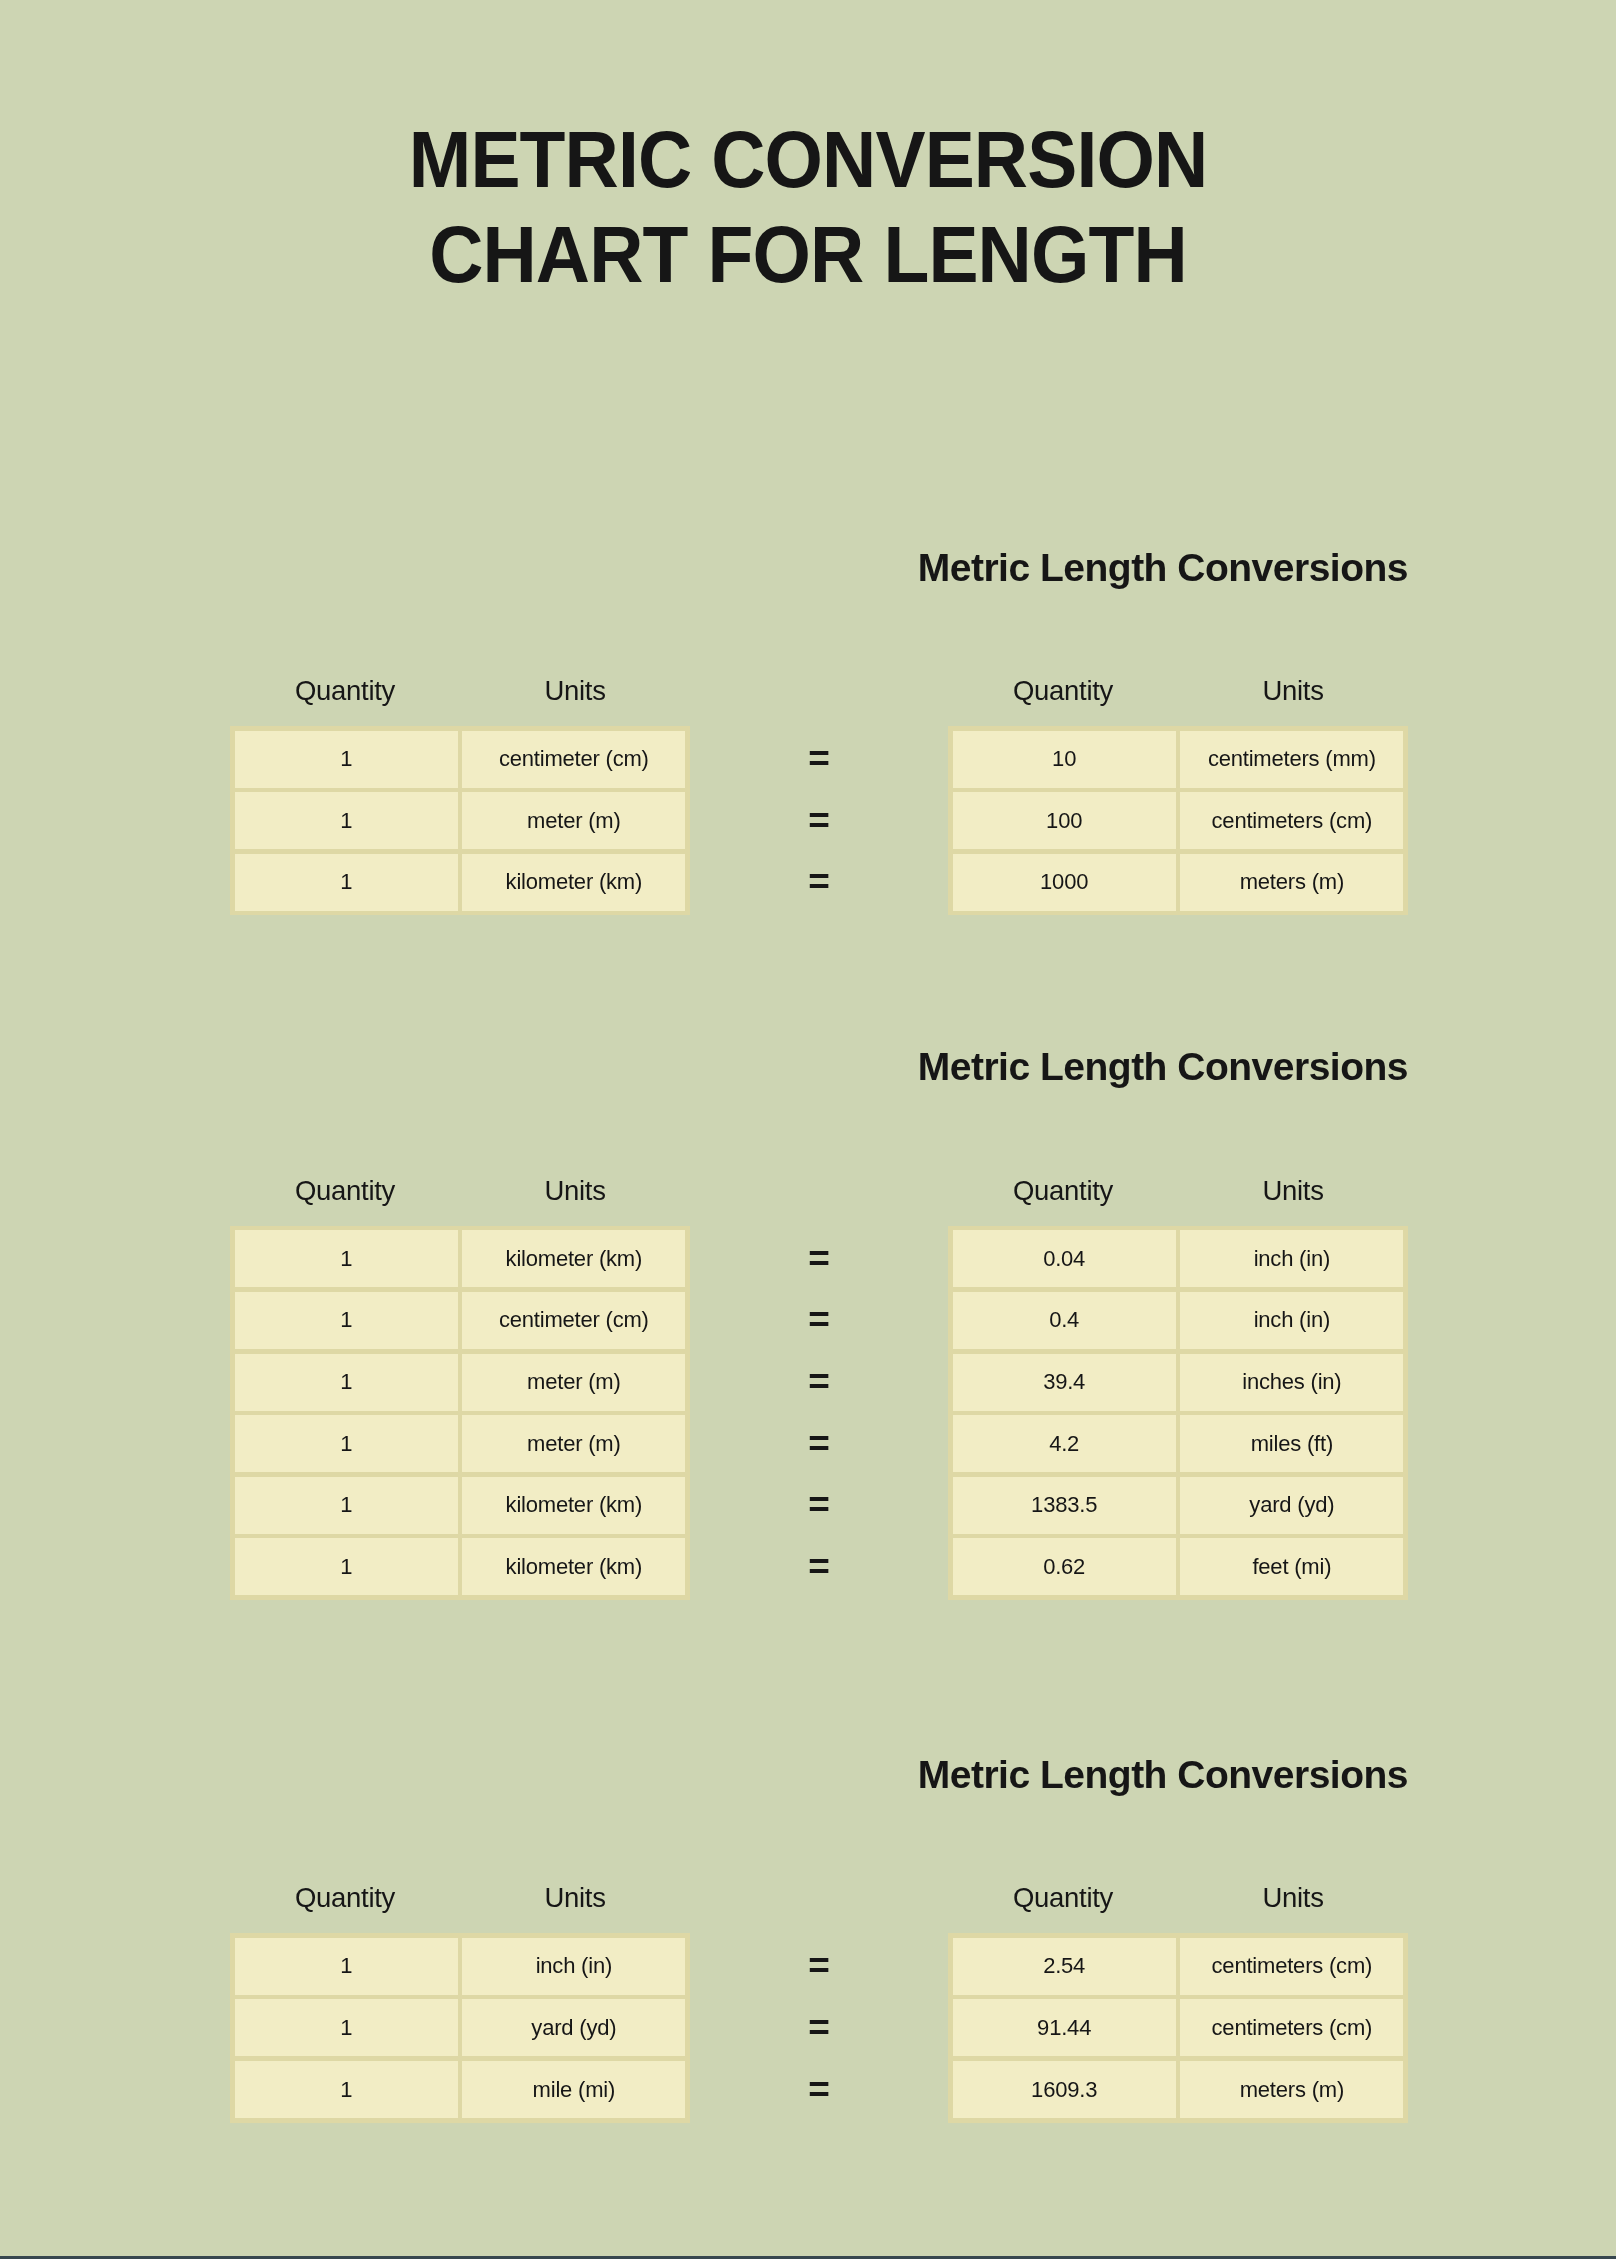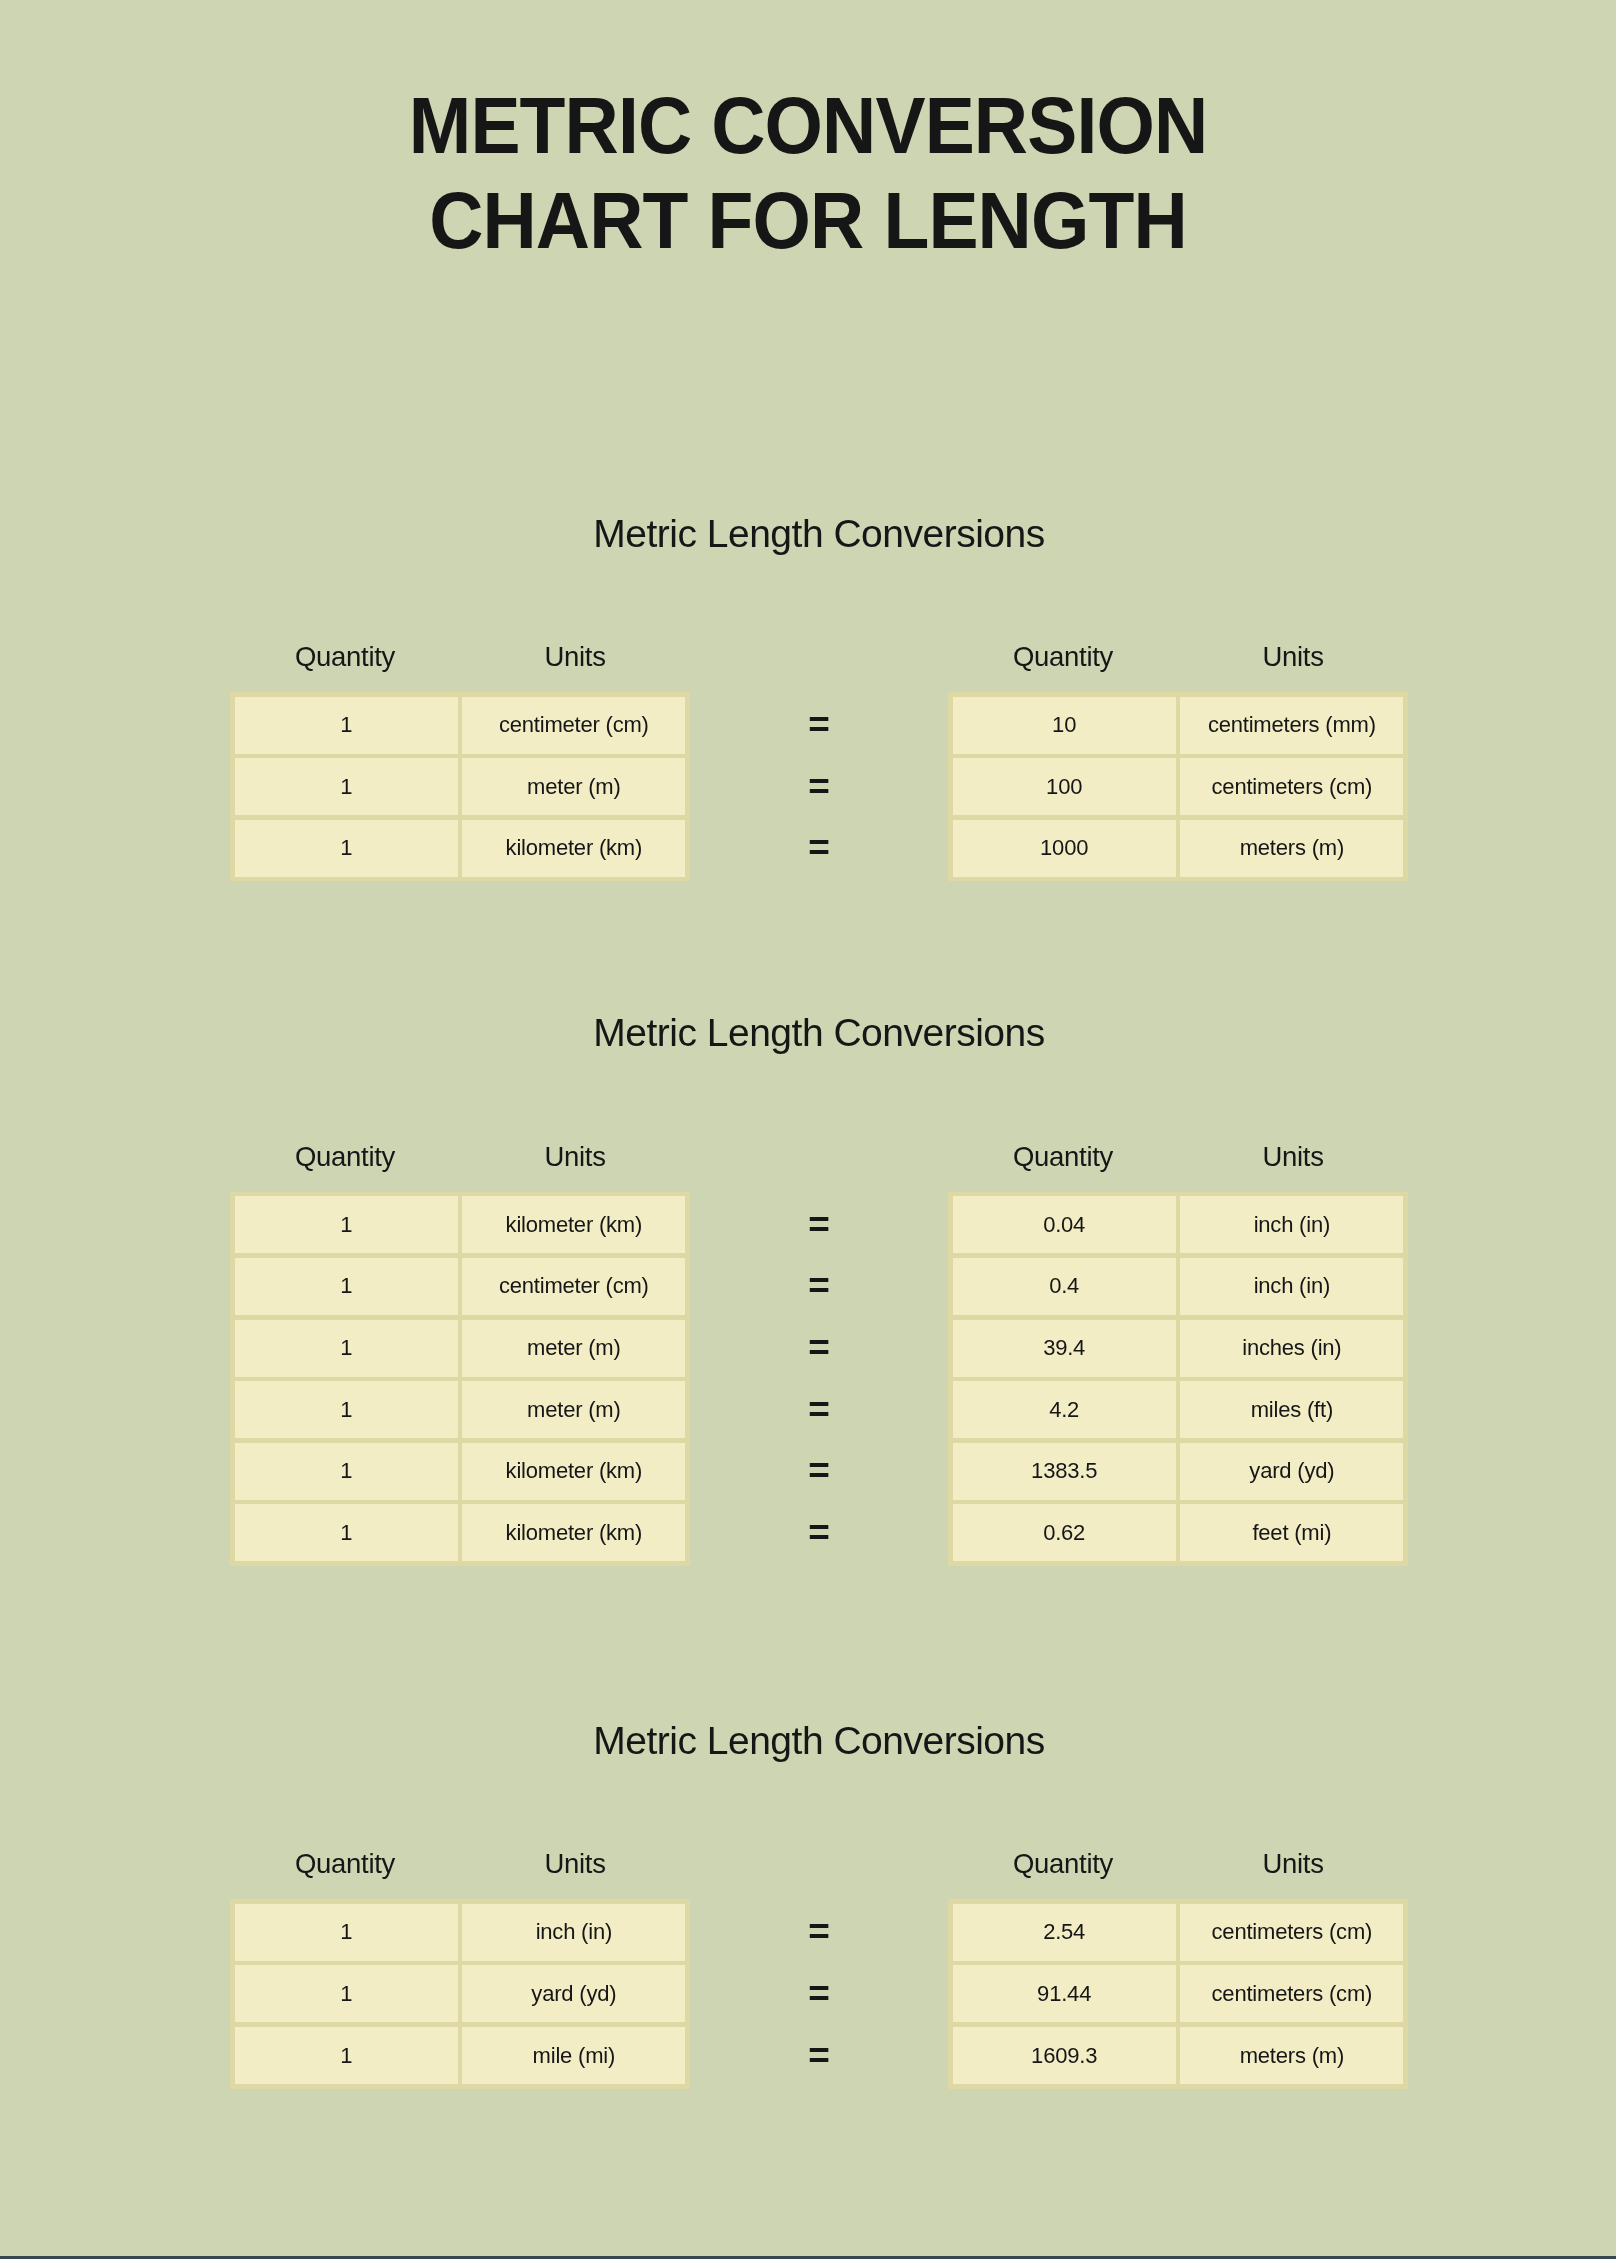--- a/index.html
+++ b/index.html
@@ -14,38 +14,38 @@
   .page{
     position:relative;
     width:1616px;height:2260px;
     margin:0 auto;
     background:var(--color-background,#cdd5b3);
     color:var(--color-text,#161616);
     font-family:"Liberation Sans",sans-serif;
     overflow:hidden;
   }
   .title{
-    padding-top:79px;
+    padding-top:113px;
     text-align:center;
     font-size:79px;
     font-weight:bold;
     line-height:1.2;
     letter-spacing:-0.9px;
     transform-origin:top center;
   }
   .title .title-line{transform:scaleX(0.95);transform-origin:center;}
   .content{margin-left:230px;width:1178px;}
   .conv-section{display:block;}
   .sec-0{margin-top:242px;}
   .sec-1{margin-top:129px;}
   .sec-2{margin-top:152px;}
   .section-heading{
-    text-align:center;
+    text-align:right;
     font-size:39px;
-    font-weight:normal;
+    font-weight:bold;
     letter-spacing:-0.5px;
     height:46px;
     line-height:46px;
   }
   .headers-row{
     margin-top:84px;
     display:flex;
     align-items:center;
     height:33px;
   }

